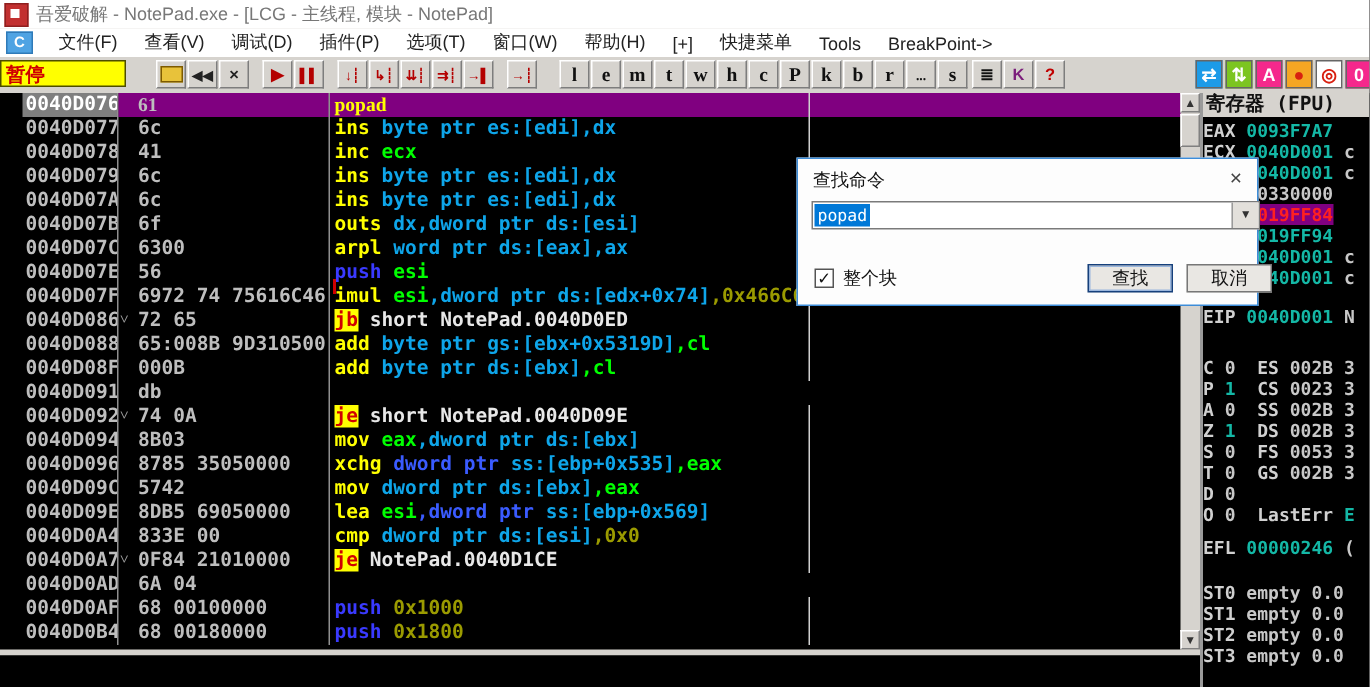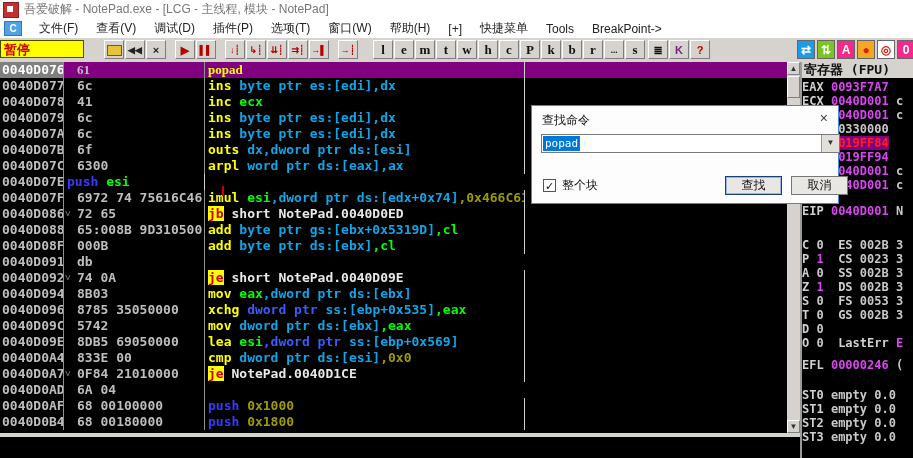--- a/index.html
+++ b/index.html
@@ -30,21 +30,21 @@
           font-size:11px;font-weight:bold;text-align:center;line-height:18px;cursor:default;
           box-sizing:border-box;overflow:hidden;}
   .icon-folder{display:inline-block;width:13px;height:9px;background:#E8C23A;border:1px solid #7d5a00;
                position:relative;top:2px;}
   .letter{font-family:"Liberation Serif",serif;font-size:13px;font-weight:bold;color:#111;}
   .rt-icon{position:absolute;top:2px;width:18px;height:19px;border:1px solid #666;
            font-size:12px;font-weight:bold;text-align:center;line-height:18px;box-sizing:border-box;}
   
   #main{position:absolute;left:0;top:62px;width:913px;height:396px;background:#000;}
   #disasm{position:absolute;left:0;top:0;width:787px;height:371px;background:#000;overflow:hidden;
-          font-family:"DejaVu Sans Mono",monospace;font-size:13px;font-weight:bold;}
+          font-family:"DejaVu Sans Mono",monospace;font-size:13px;font-weight:bold;padding-left:15px;}
   .drow{display:grid;grid-template-columns:64px 141px 320px 1fr;height:16px;line-height:16px;white-space:pre;}
   .c-addr{color:#BEBEBE;border-right:1px solid #8f8f8f;padding-left:2px;overflow:hidden;}
   .c-hex{color:#BEBEBE;border-right:1px solid #8f8f8f;padding-left:13px;position:relative;overflow:hidden;}
   .c-ins{border-right:1px solid #cfcfcf;padding-left:3px;overflow:hidden;}
   .c-cmt{overflow:hidden;}
   .drow.sel .c-addr{background:#7F7F7F;color:#fff;}
   .drow.sel .c-hex,.drow.sel .c-ins,.drow.sel .c-cmt{background:#800080;font-family:Liberation Serif, serif;}
   .jarrow{position:absolute;left:1px;top:0;color:#9a9a9a;font-size:10px;}
   .t-mn{color:#FFFF00}.t-op{color:#0ea5e9}.t-reg{color:#00FF00}.t-imm{color:#9B9B00}
   .t-pu{color:#3A3AFF}.t-ptr{color:#3A5BFF}.t-lbl{color:#E8E8E8}
@@ -60,21 +60,21 @@
             border:1px solid #808080;border-top-color:#fff;border-left-color:#fff;box-sizing:border-box;}
   #hdivider{position:absolute;left:0;top:371px;width:800px;height:4px;background:#D6D3CE;}
   #bottompane{position:absolute;left:0;top:375px;width:800px;height:21px;background:#000;}
   
   #regpanel{position:absolute;left:800px;top:0;width:113px;height:396px;background:#000;
             border-left:2px solid #9a9a9a;font-family:"DejaVu Sans Mono",monospace;
             font-size:12px;font-weight:bold;overflow:hidden;box-sizing:border-box;}
   #reg-header{height:16px;background:#D6D3CE;color:#111;line-height:16px;padding-left:2px;
               font-size:13px;white-space:nowrap;}
   .rrow{height:14px;line-height:14px;white-space:pre;color:#D0D0D0;}
-  .rv-red{color:#d946ef}.rv-gray{color:#C8C8C8}
+  .rv-red{color:#14b8a6}.rv-gray{color:#C8C8C8}
   .rv-hl{background:#800080;color:#FF2020;}
   .rlabel{color:#D0D0D0}
   
   #dialog{position:absolute;left:531px;top:105px;width:308px;height:99px;background:#FDFDFD;
           border:1px solid #3C8CD8;box-sizing:border-box;font-size:12px;color:#111;}
   #dlg-title{position:absolute;left:10px;top:6px;}
   #dlg-close{position:absolute;right:10px;top:4px;font-size:14px;color:#444;cursor:default;}
   #dlg-combo{position:absolute;left:9px;top:28px;width:299px;height:19px;background:#fff;
              border:1px solid #7a7a7a;box-sizing:border-box;}
   #dlg-combo-text{position:absolute;left:1px;top:1px;height:15px;line-height:15px;
@@ -155,21 +155,21 @@
 
   <div id="main">
     <div id="disasm">
         <div class="drow sel"><div class="c-addr">0040D076</div><div class="c-hex"><span>61</span></div><div class="c-ins" style="white-space: pre;"><span class="t-mn">popad</span></div><div class="c-cmt"></div></div>
         <div class="drow"><div class="c-addr">0040D077</div><div class="c-hex"><span>6c</span></div><div class="c-ins" style="white-space: pre;"><span class="t-mn">ins</span><span class="t-op"> byte ptr es:[edi],dx</span></div><div class="c-cmt"></div></div>
         <div class="drow"><div class="c-addr">0040D078</div><div class="c-hex"><span>41</span></div><div class="c-ins" style="white-space: pre;"><span class="t-mn">inc</span><span class="t-reg"> ecx</span></div><div class="c-cmt"></div></div>
         <div class="drow"><div class="c-addr">0040D079</div><div class="c-hex"><span>6c</span></div><div class="c-ins" style="white-space: pre;"><span class="t-mn">ins</span><span class="t-op"> byte ptr es:[edi],dx</span></div><div class="c-cmt"></div></div>
         <div class="drow"><div class="c-addr">0040D07A</div><div class="c-hex"><span>6c</span></div><div class="c-ins" style="white-space: pre;"><span class="t-mn">ins</span><span class="t-op"> byte ptr es:[edi],dx</span></div><div class="c-cmt"></div></div>
         <div class="drow"><div class="c-addr">0040D07B</div><div class="c-hex"><span>6f</span></div><div class="c-ins" style="white-space: pre;"><span class="t-mn">outs</span><span class="t-op"> dx,dword ptr ds:[esi]</span></div><div class="c-cmt"></div></div>
         <div class="drow"><div class="c-addr">0040D07C</div><div class="c-hex"><span>6300</span></div><div class="c-ins" style="white-space: pre;"><span class="t-mn">arpl</span><span class="t-op"> word ptr ds:[eax],ax</span></div><div class="c-cmt"></div></div>
-        <div class="drow"><div class="c-addr">0040D07E</div><div class="c-ins" style="white-space: pre;"><span class="t-pu">push</span><span class="t-reg"> esi</span></div><div class="c-cmt"></div></div>
+        <div class="drow"><div class="c-addr">0040D07E</div><div class="c-hex"><span>56</span></div><div class="c-ins" style="white-space: pre;"><span class="t-pu">push</span><span class="t-reg"> esi</span></div><div class="c-cmt"></div></div>
         <div class="drow"><div class="c-addr">0040D07F</div><div class="c-hex"><span>6972 74 75616C46</span></div><div class="c-ins" style="white-space: pre;"><span class="t-mn">imul</span><span class="t-reg"> esi</span><span class="t-op">,dword ptr ds:[edx+0x74]</span><span class="t-imm">,0x466C6175</span></div><div class="c-cmt"></div></div>
         <div class="drow"><div class="c-addr">0040D086</div><div class="c-hex"><span class="jarrow">˅</span><span>72 65</span></div><div class="c-ins" style="white-space: pre;"><span class="t-jmp">jb</span><span class="t-lbl"> short NotePad.0040D0ED</span></div><div class="c-cmt"></div></div>
         <div class="drow"><div class="c-addr">0040D088</div><div class="c-hex"><span>65:008B 9D310500</span></div><div class="c-ins" style="white-space: pre;"><span class="t-mn">add</span><span class="t-op"> byte ptr gs:[ebx+0x5319D]</span><span class="t-reg">,cl</span></div><div class="c-cmt"></div></div>
         <div class="drow"><div class="c-addr">0040D08F</div><div class="c-hex"><span>000B</span></div><div class="c-ins" style="white-space: pre;"><span class="t-mn">add</span><span class="t-op"> byte ptr ds:[ebx]</span><span class="t-reg">,cl</span></div><div class="c-cmt"></div></div>
         <div class="drow"><div class="c-addr">0040D091</div><div class="c-hex"><span>db</span></div><div class="c-cmt"></div></div>
         <div class="drow"><div class="c-addr">0040D092</div><div class="c-hex"><span class="jarrow">˅</span><span>74 0A</span></div><div class="c-ins" style="white-space: pre;"><span class="t-jmp">je</span><span class="t-lbl"> short NotePad.0040D09E</span></div><div class="c-cmt"></div></div>
         <div class="drow"><div class="c-addr">0040D094</div><div class="c-hex"><span>8B03</span></div><div class="c-ins" style="white-space: pre;"><span class="t-mn">mov</span><span class="t-reg"> eax</span><span class="t-op">,dword ptr ds:[ebx]</span></div><div class="c-cmt"></div></div>
         <div class="drow"><div class="c-addr">0040D096</div><div class="c-hex"><span>8785 35050000</span></div><div class="c-ins" style="white-space: pre;"><span class="t-mn">xchg</span><span class="t-ptr"> dword ptr</span><span class="t-op"> ss:[ebp+0x535]</span><span class="t-reg">,eax</span></div><div class="c-cmt"></div></div>
         <div class="drow"><div class="c-addr">0040D09C</div><div class="c-hex"><span>5742</span></div><div class="c-ins" style="white-space: pre;"><span class="t-mn">mov</span><span class="t-op"> dword ptr ds:[ebx]</span><span class="t-reg">,eax</span></div><div class="c-cmt"></div></div>
         <div class="drow"><div class="c-addr">0040D09E</div><div class="c-hex"><span>8DB5 69050000</span></div><div class="c-ins" style="white-space: pre;"><span class="t-mn">lea</span><span class="t-reg"> esi</span><span class="t-ptr">,dword ptr</span><span class="t-op"> ss:[ebp+0x569]</span></div><div class="c-cmt"></div></div>

